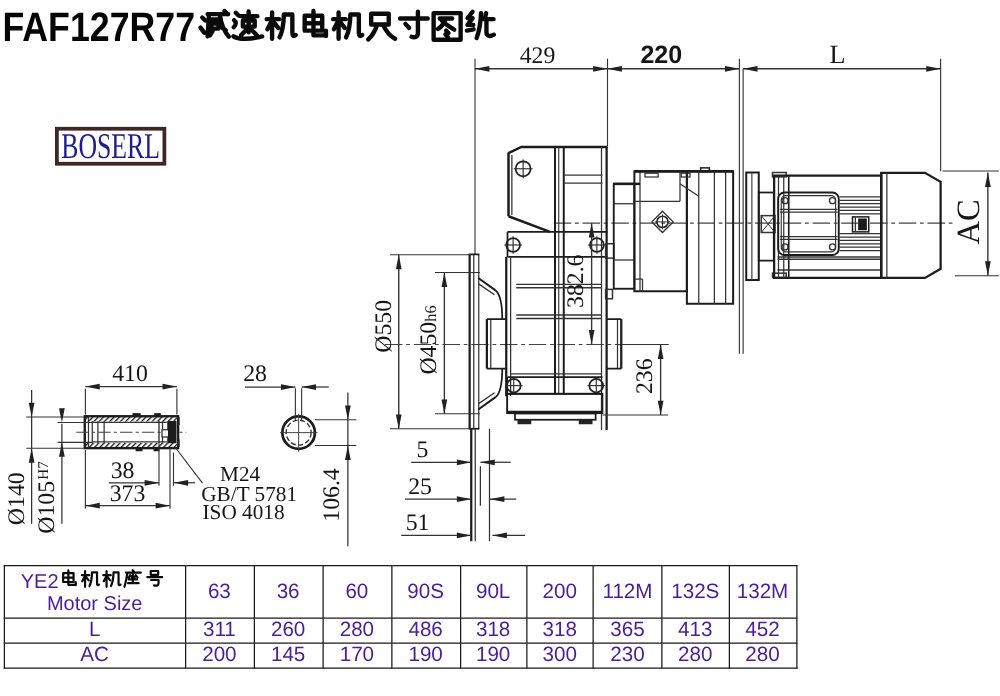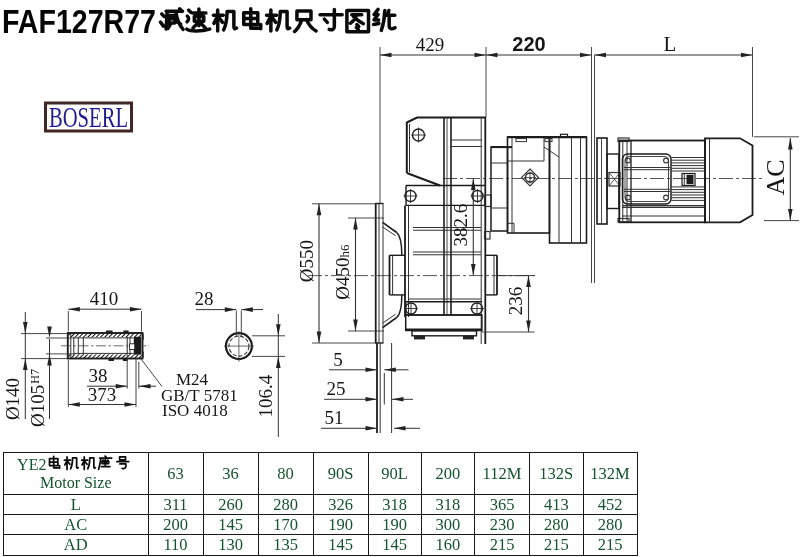--- a/index.html
+++ b/index.html
@@ -1,17 +1,17 @@
 <!DOCTYPE html>
 <html><head><meta charset="utf-8"><style>
 *{margin:0;padding:0;box-sizing:border-box}
 body{width:800px;height:557px;background:#fff;font-family:"Liberation Sans",sans-serif;position:relative;overflow:hidden}
 #tbl{position:absolute;left:3px;top:452px;border-collapse:collapse;table-layout:fixed}
 #tbl td{border:1px solid #1a1a1a;text-align:center;vertical-align:middle;
-font-family:Liberation Serif, serif;font-size:16.5px;color:#14532d;padding:0;line-height:19px}
+font-family:Liberation Sans, sans-serif;font-size:16.5px;color:#4c1d95;padding:0;line-height:19px}
 #tbl td.h{font-size:16px;line-height:18px}
 </style></head>
 <body>
 <svg width="800" height="452" style="position:absolute;left:0;top:0">
 <text x="2" y="33" font-family="Liberation Sans" font-size="33" font-weight="bold" fill="#050505" textLength="154" lengthAdjust="spacingAndGlyphs">FAF127R77</text>
 <g transform="translate(158.0,7.5) scale(0.2700)">
       <path d="M14,24 L23,33 M9,54 L20,69 M30,14 H91 M34,14 L30,80 M40,30 H64 M41,42 H62 V57 H41 Z M66,16 C70,42 79,66 93,81 M84,62 L70,52 M80,5 L89,14 M45,64 L37,77" fill="none" stroke="#0a0a0a" stroke-width="13" stroke-linecap="round" stroke-linejoin="round"></path>
     </g>
     <g transform="translate(184.6,7.5) scale(0.2700)">
       <path d="M15,10 L23,18 M10,32 C17,37 16,46 9,53 M8,80 C22,90 62,89 93,80 M53,6 V68 M29,20 H79 M36,33 H71 V51 H36 Z M51,55 L31,76 M56,55 L77,76" fill="none" stroke="#0a0a0a" stroke-width="13" stroke-linecap="round" stroke-linejoin="round"></path>
@@ -344,57 +344,45 @@
             </g>
             <g transform="translate(51.599999999999994,0.5) scale(0.1600)">
               <path d="M47,4 L54,12 M13,16 H88 M21,16 C17,45 12,67 6,87 M34,29 L27,42 M34,29 L43,40 M62,29 L55,42 M62,29 L71,40 M48,26 V66 M28,50 H69 M24,69 H77" fill="none" stroke="#0a0a0a" stroke-width="11" stroke-linecap="round" stroke-linejoin="round"></path>
             </g>
             <g transform="translate(68.8,0.5) scale(0.1600)">
               <path d="M30,8 H67 V27 H30 Z M13,39 H87 M32,53 H69 M69,53 V69 C69,80 59,84 46,80" fill="none" stroke="#0a0a0a" stroke-width="11" stroke-linecap="round" stroke-linejoin="round"></path>
             </g>
           </svg><br>Motor Size</td>
 <td>63</td>
         <td>36</td>
-        <td>80</td>
+        <td>60</td>
         <td>90S</td>
         <td>90L</td>
         <td>200</td>
         <td>112M</td>
         <td>132S</td>
         <td>132M</td>
       </tr>
 <tr style="height:20px">
         <td>L</td>
         <td>311</td>
         <td>260</td>
         <td>280</td>
-        <td>326</td>
+        <td>486</td>
         <td>318</td>
         <td>318</td>
         <td>365</td>
         <td>413</td>
         <td>452</td>
       </tr>
 <tr style="height:20px">
         <td>AC</td>
         <td>200</td>
         <td>145</td>
         <td>170</td>
         <td>190</td>
         <td>190</td>
         <td>300</td>
         <td>230</td>
         <td>280</td>
         <td>280</td>
       </tr>
-<tr style="height:20.5px">
-        <td>AD</td>
-        <td>110</td>
-        <td>130</td>
-        <td>135</td>
-        <td>145</td>
-        <td>145</td>
-        <td>160</td>
-        <td>215</td>
-        <td>215</td>
-        <td>215</td>
-      </tr>
 </tbody>
   </table>
 </body></html>

